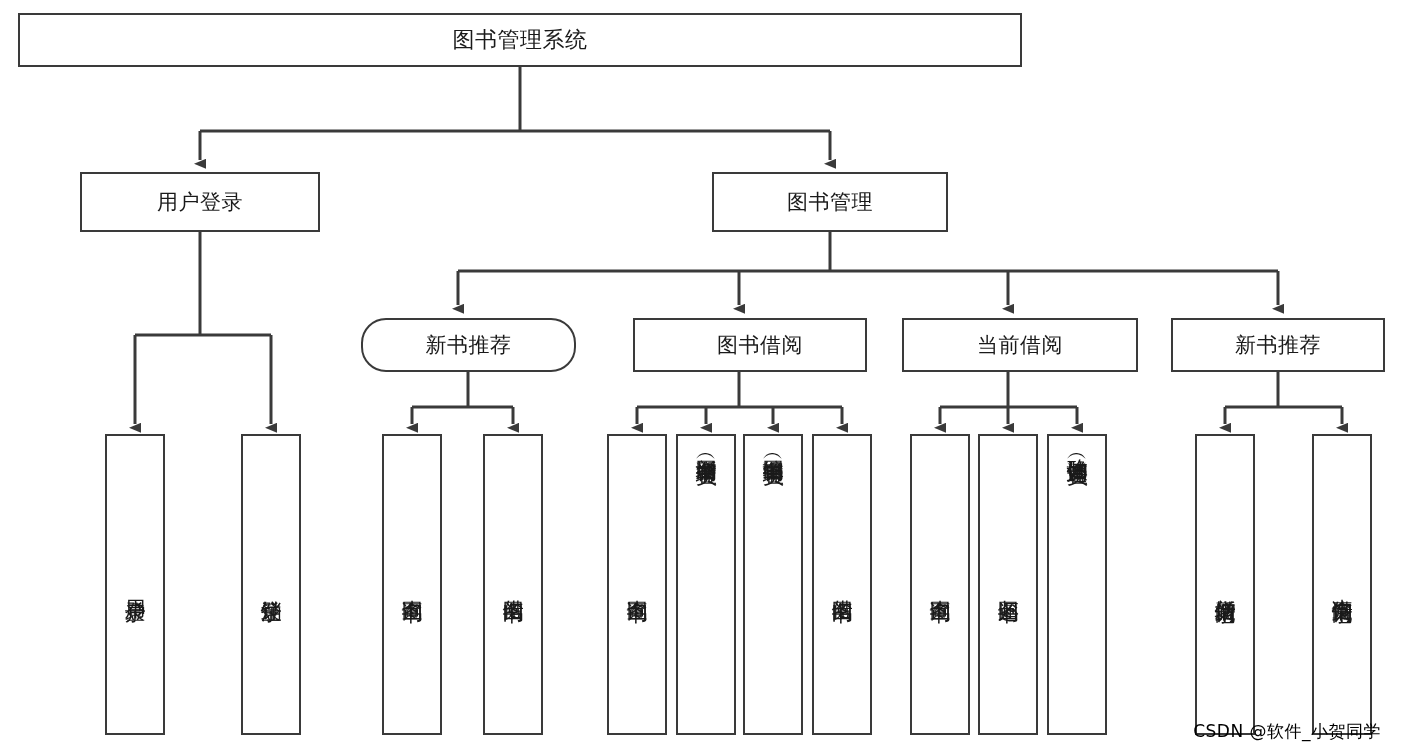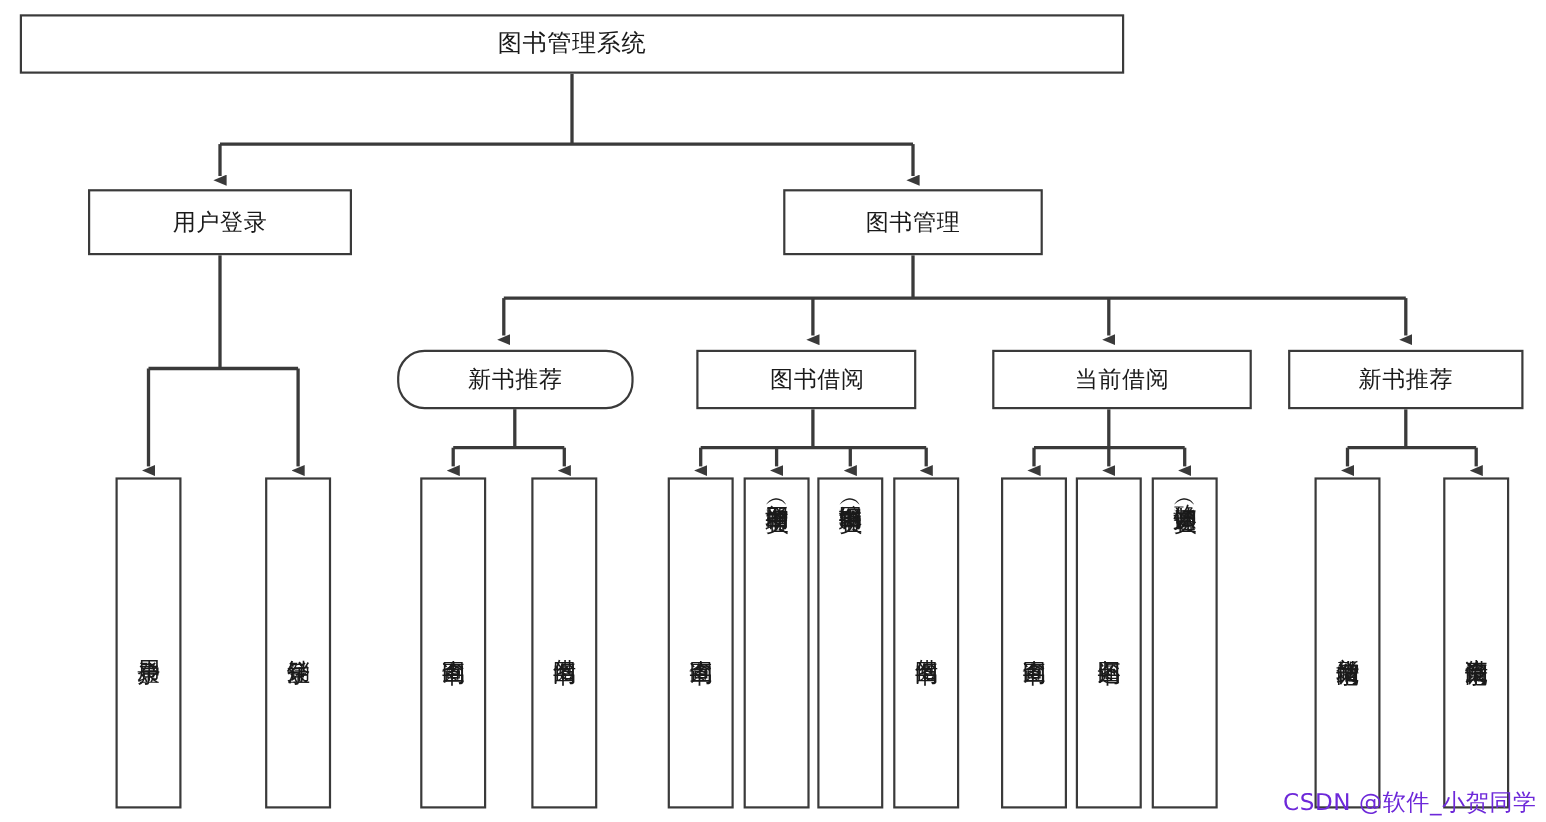--- a/index.html
+++ b/index.html
@@ -61,24 +61,24 @@
     line-height: 1.08;
     letter-spacing: 1px;
     white-space: nowrap;
   }
   .node-v.leaf-center {
     align-items: center;
     padding-top: 0;
   }
   #watermark {
     position: absolute;
-    right: 8px;
+    right: 24px;
     bottom: 4px;
-    font-size: 21px;
-    color: #6d28d9;
+    font-size: 17px;
+    color: #000000;
     letter-spacing: 0.5px;
     white-space: nowrap;
     pointer-events: none;
   }
 </style>
 </head>
 <body>
 
 <div id="diagram-root">
 
@@ -143,21 +143,21 @@
   </div>
 
   <div class="node-box node-h" style="left:712px; top:172px; width:236px; height:60px;">
     <span class="node-label">图书管理</span>
   </div>
 
   <div class="node-box node-h" style="left:361px; top:318px; width:215px; height:54px;border-radius:25px;">
     <span class="node-label">新书推荐</span>
   </div>
 
-  <div class="node-box node-h" style="left:633px; top:318px; width:200px; height:54px;padding-left:20px;">
+  <div class="node-box node-h" style="left:633px; top:318px; width:234px; height:54px;padding-left:20px;">
     <span class="node-label">图书借阅</span>
   </div>
 
   <div class="node-box node-h" style="left:902px; top:318px; width:236px; height:54px;">
     <span class="node-label">当前借阅</span>
   </div>
 
   <div class="node-box node-h" style="left:1171px; top:318px; width:214px; height:54px;">
     <span class="node-label">新书推荐</span>
   </div>

